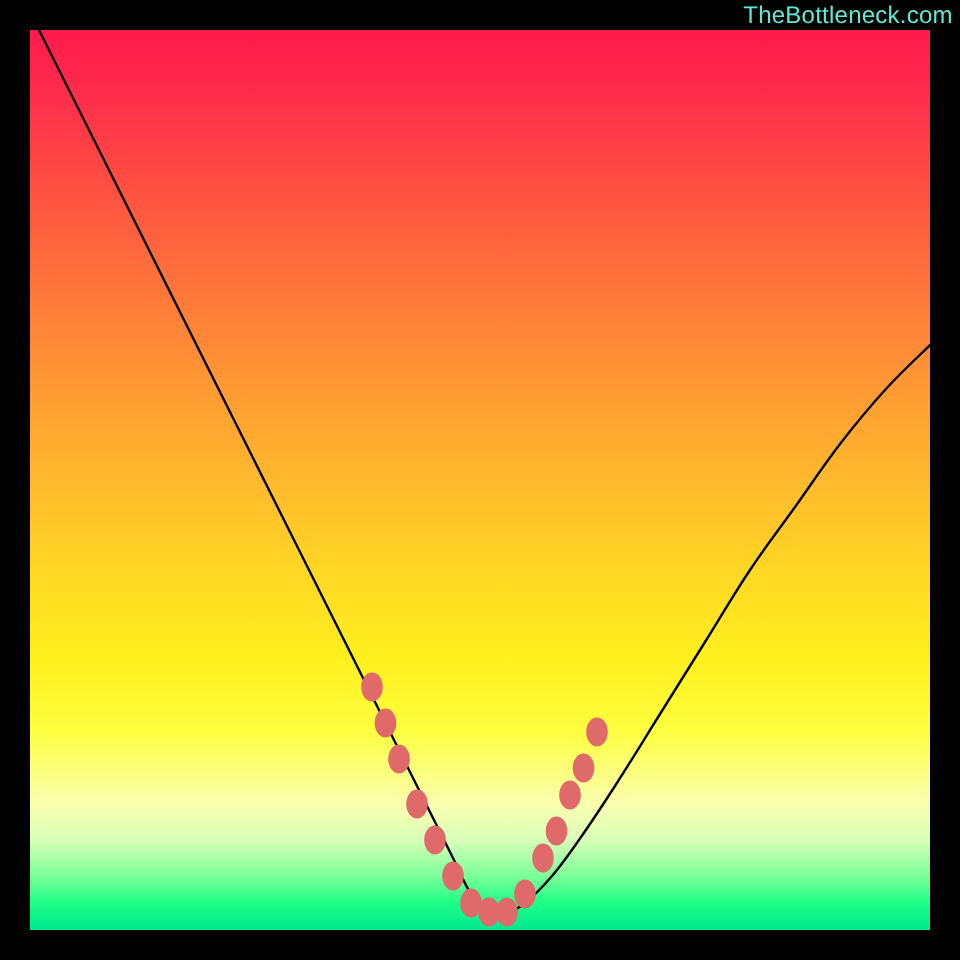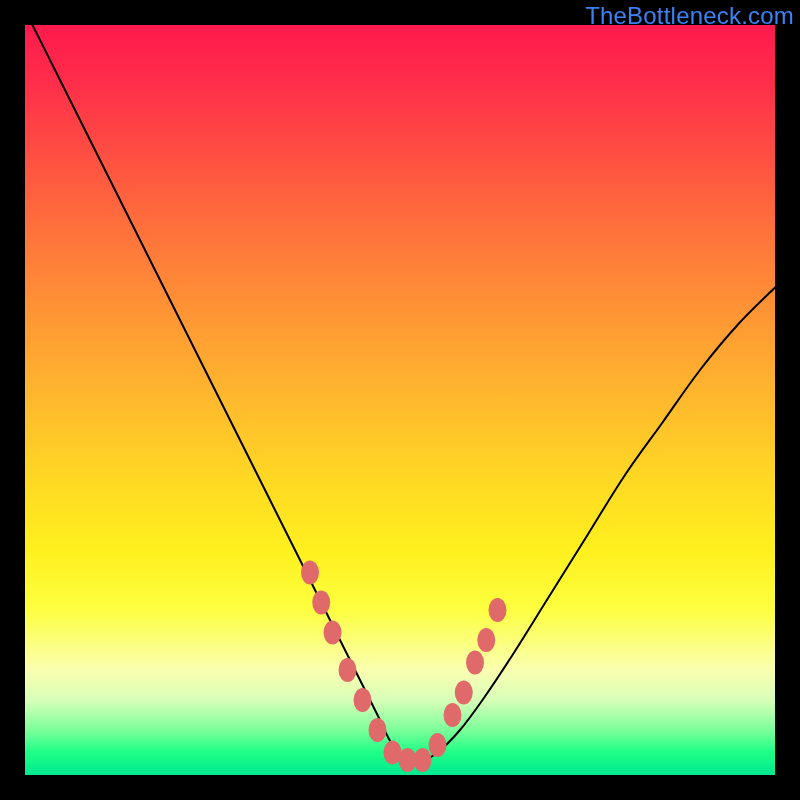--- a/index.html
+++ b/index.html
@@ -39,22 +39,22 @@
       #d8ffb8 90%,
       #7cff9a 94%,
       #1eff86 97%,
       #00e890 100%
     );
   }
   .watermark {
     position: absolute;
     top: 2px;
     right: 6px;
-    color: #3b82f6;
-    font-size: 24px;
+    color: #5eead4;
+    font-size: 20px;
     font-weight: 500;
     letter-spacing: 0.2px;
     z-index: 50;
     user-select: none;
   }
   svg.curve {
     position: absolute;
     left: 0; top: 0;
     width: 750px;
     height: 750px;

